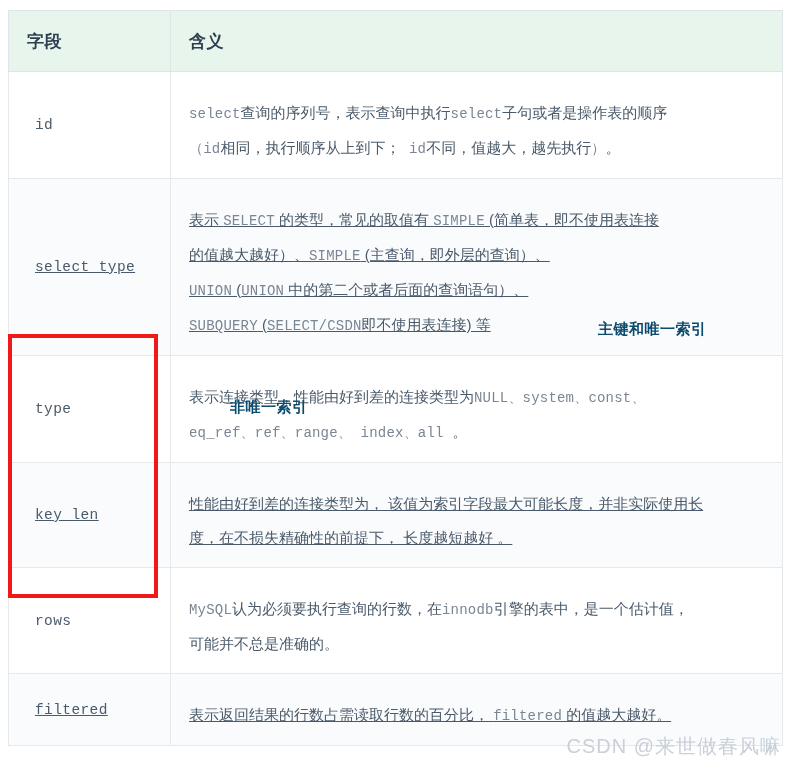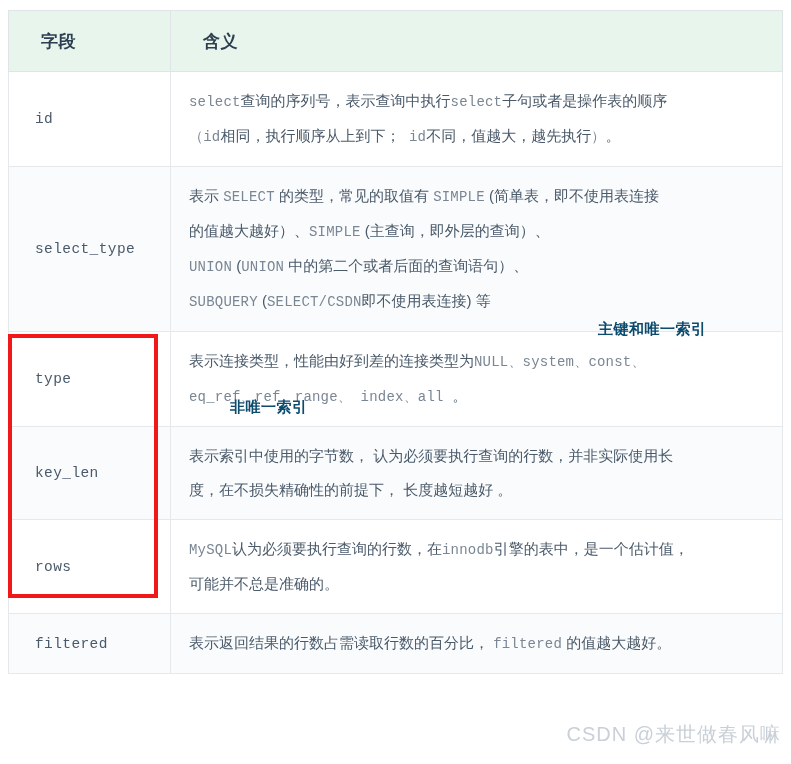--- a/index.html
+++ b/index.html
@@ -39,48 +39,48 @@
   }
 
   table.explain col.c-field { width: 162px; }
   table.explain col.c-mean  { width: 612px; }
 
   table.explain th {
     background: #e8f5ec;
     border: 1px solid #e0e4e8;
     text-align: left;
     vertical-align: middle;
-    padding: 16px 32px;
+    padding: 16px 18px;
     font-size: 17px;
     font-weight: bold;
     color: #2c3e50;
     letter-spacing: 0.5px;
     height: 28px;
   }
 
   table.explain td {
     border: 1px solid #e6e9ec;
     vertical-align: middle;
     color: #4a5a6a;
     background: #ffffff;
   }
 
-  tr.alt td { background: #fafbfc; }
+  tr.alt td { background: #fafbfc; text-decoration: underline; }
 
   td.field {
     font-family: "Liberation Mono", "DejaVu Sans Mono", monospace;
     font-size: 14.5px;
     color: #7a8694;
     padding: 10px 0 10px 26px;
     letter-spacing: 0.4px;
     white-space: nowrap;
   }
 
   td.meaning {
-    padding: 12px 14px 12px 18px;
+    padding: 24px 14px 12px 18px;
     font-size: 15px;
     line-height: 34px;
     color: #46586b;
   }
 
   td.meaning .ln { display: block; white-space: pre; }
 
   .mono {
     font-family: "Liberation Mono", "DejaVu Sans Mono", monospace;
     font-size: 14px;
@@ -110,21 +110,21 @@
     white-space: nowrap;
     z-index: 6;
   }
   .red-note.pk  { left: 598px; top: 320px; }
   .red-note.nui { left: 230px; top: 398px; }
 
   
   .watermark {
     position: absolute;
     right: 10px;
-    bottom: 16px;
+    bottom: 4px;
     font-size: 20px;
     color: #c9d0d8;
     letter-spacing: 1px;
     white-space: nowrap;
     z-index: 4;
   }
 </style>
 </head>
 <body>
 
@@ -162,21 +162,21 @@
           <tr>
             <td class="field">type</td>
             <td class="meaning">
               <span class="ln"><span>表示连接类型，性能由好到差的连接类型为</span><span class="mono">NULL、system、const、</span></span>
               <span class="ln"><span class="mono">eq_ref、ref、range、 index、all </span><span>。</span></span>
             </td>
           </tr>
           <tr class="alt">
             <td class="field">key_len</td>
             <td class="meaning">
-              <span class="ln"><span>表示索引中使用的字节数， 认为必须要执行查询的行数，并非实际使用长</span></span>
+              <span class="ln"><span>性能由好到差的连接类型为， 该值为索引字段最大可能长度，并非实际使用长</span></span>
               <span class="ln"><span>度，在不损失精确性的前提下， 长度越短越好 。</span></span>
             </td>
           </tr>
           <tr>
             <td class="field">rows</td>
             <td class="meaning">
               <span class="ln"><span class="mono">MySQL</span><span>认为必须要执行查询的行数，在</span><span class="mono">innodb</span><span>引擎的表中，是一个估计值，</span></span>
               <span class="ln"><span>可能并不总是准确的。</span></span>
             </td>
           </tr>

